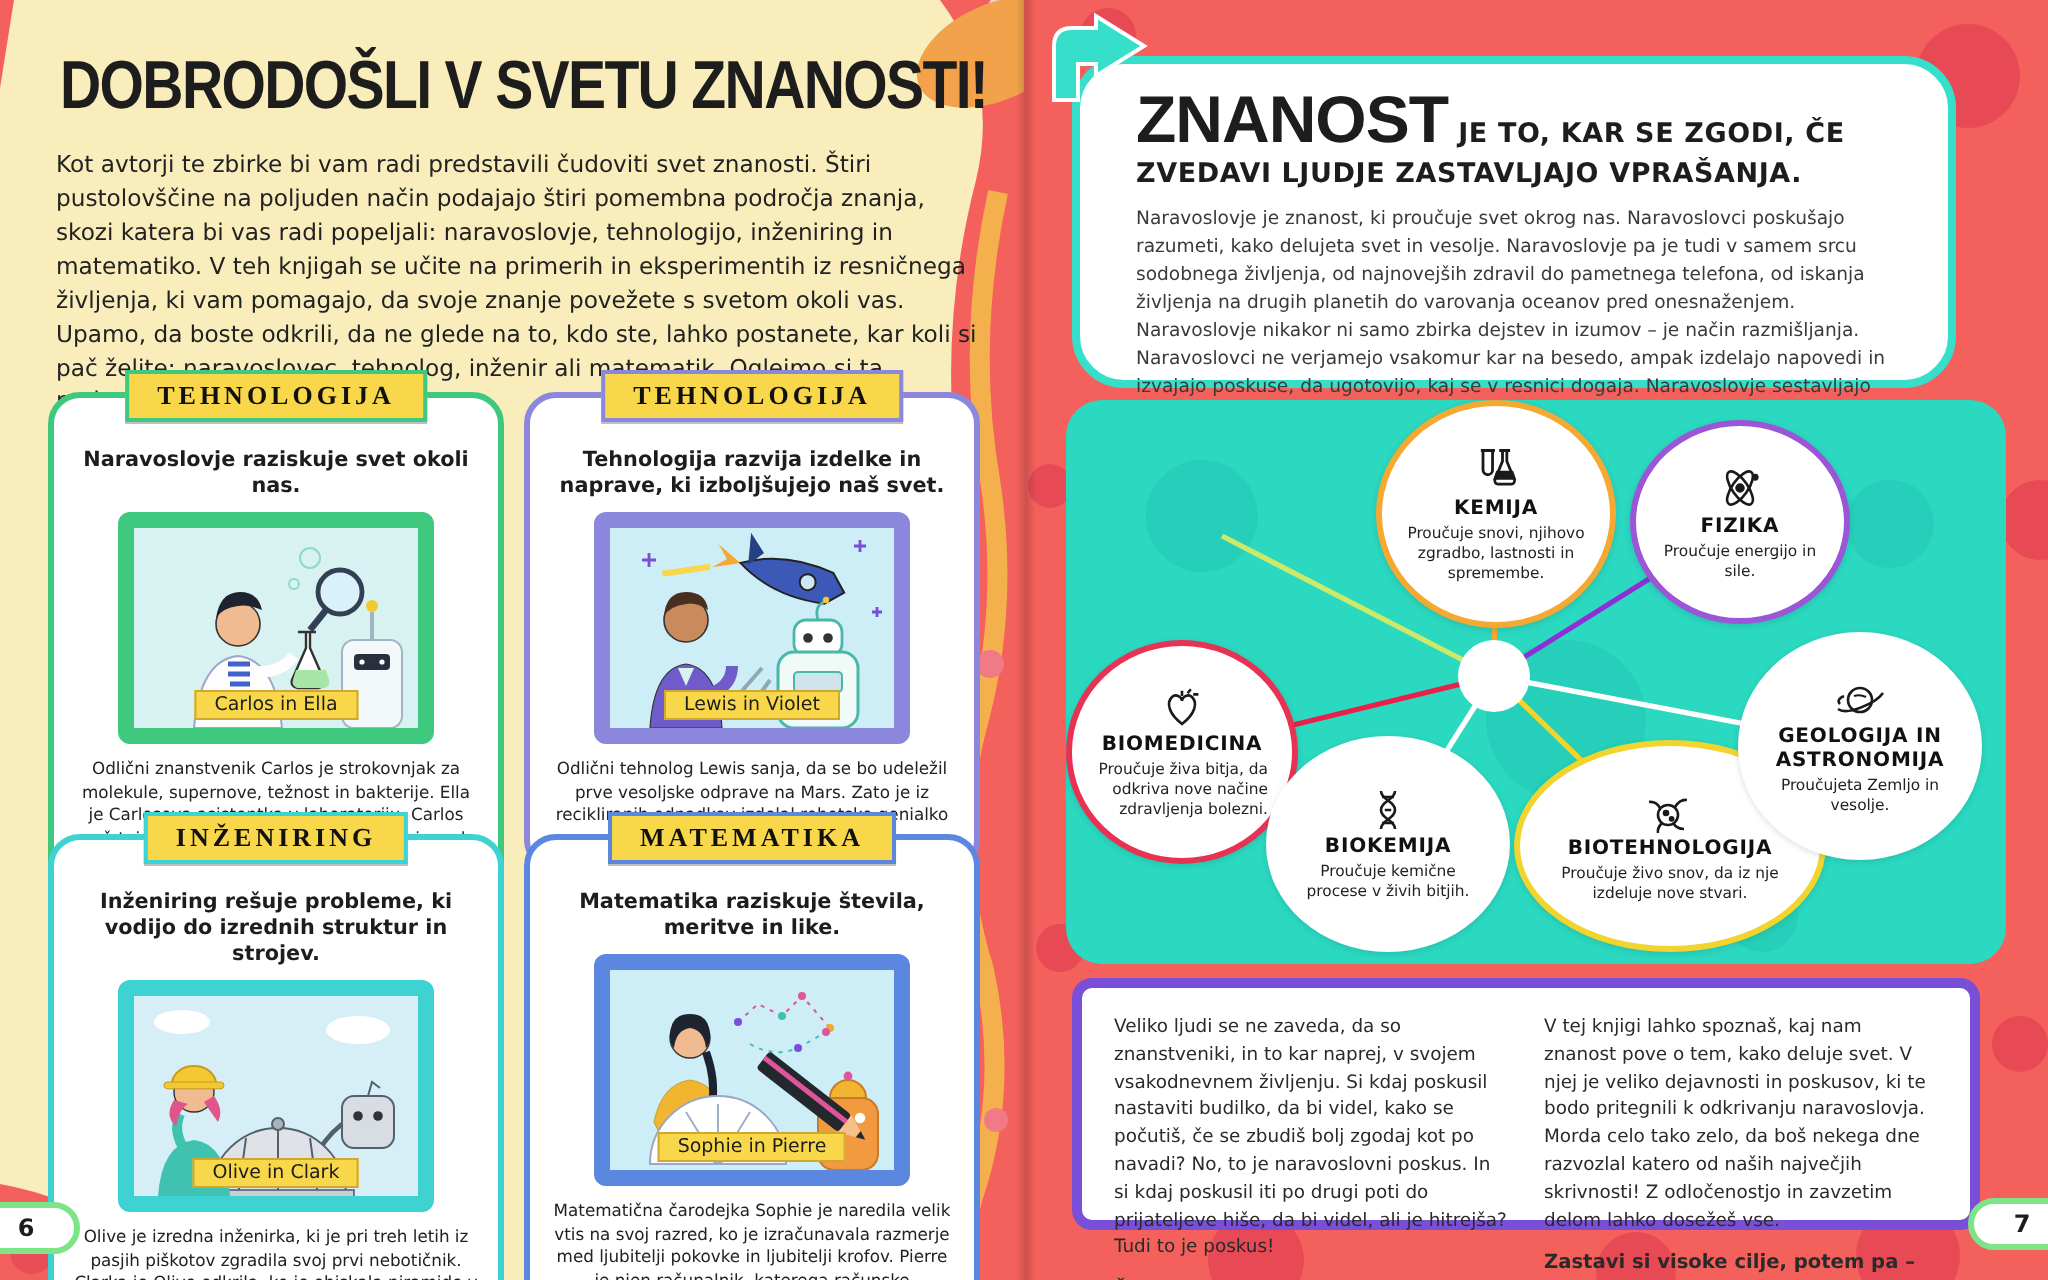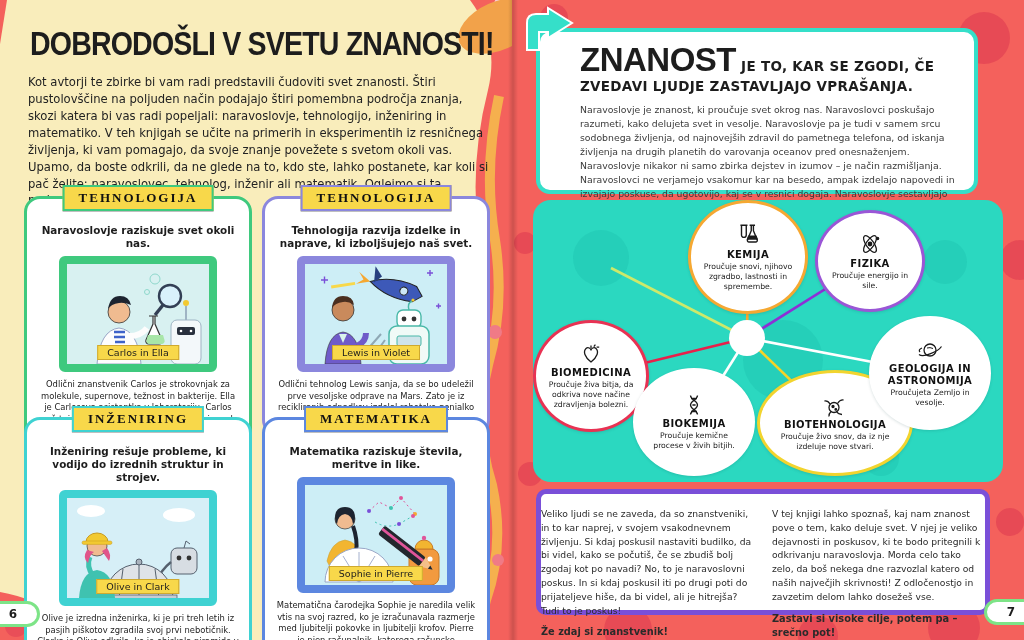--- a/index.html
+++ b/index.html
@@ -33,21 +33,21 @@
   .frame{position:relative;width:158px;margin:6px auto 0;border:8px solid #3fc26f;border-radius:6px;
          background:#cdeef6}
   .frame svg{display:block}
   .caption{position:absolute;left:50%;transform:translateX(-50%);bottom:4px;background:#f8d84a;
            border:1px solid #cfa92f;padding:1px 9px;font-size:9.5px;font-weight:normal;white-space:nowrap}
   .cdesc{margin-top:7px;font-size:8.4px;line-height:1.38;text-align:center;color:#222}
 
   
   .dot{position:absolute;border-radius:50%;background:#e74a55;z-index:0}
   .zbox{position:absolute;left:24px;top:28px;width:442px;height:166px;background:#fff;z-index:2;
-        border:4px solid #35dfc9;border-radius:14px;padding:12px 18px 10px 40px}
+        border:4px solid #35dfc9;border-radius:26px;padding:12px 18px 10px 28px}
   .zn-big{font-size:33px;font-weight:bold;letter-spacing:-.5px;line-height:.95;
           font-family:"Liberation Sans",sans-serif}
   .zn-rest{font-size:13.5px;font-weight:bold;letter-spacing:.3px}
   .zhead{line-height:1.25}
   .zintro{margin-top:7px;font-size:9.3px;line-height:1.5;color:#3a3a3a}
   .arrow-ic{position:absolute;left:8px;top:6px;z-index:3}
   .tealpanel{position:absolute;left:21px;top:200px;width:470px;height:282px;background:#2bd8c0;
              border-radius:18px;z-index:2;overflow:hidden}
   .bub{position:absolute;border-radius:50%;background:rgba(0,150,140,.13)}
   .links{position:absolute;left:0;top:0}
@@ -60,21 +60,21 @@
   .node .ds{font-size:7.7px;line-height:1.28;margin-top:2px;color:#222}
   .node svg{margin-bottom:1px}
   .n0{left:21px;top:16px;width:114px;height:104px}
   .n1{left:155px;top:0;width:120px;height:114px}
   .n2{left:282px;top:10px;width:110px;height:102px}
   .n3{left:0;top:120px;width:116px;height:112px}
   .n4{left:100px;top:168px;width:122px;height:108px}
   .n5{left:224px;top:170px;width:156px;height:106px}
   .n6{left:336px;top:116px;width:122px;height:114px}
   .fbox{position:absolute;left:24px;top:489px;width:454px;height:126px;background:#fff;z-index:2;
-        border:5px solid #7a4fd8;border-radius:10px;display:flex;gap:18px;padding:13px 0}
+        border:5px solid #7a4fd8;border-radius:10px;display:flex;gap:18px;padding:13px 16px}
   .fcol{flex:1;font-size:9.2px;line-height:1.5;color:#2a2a2a}
   .fbold{margin-top:8px;font-weight:bold;font-size:9.8px}
   .pill{position:absolute;z-index:10;width:54px;height:26px;background:#fff;border:3px solid #7de487;
         border-radius:14px;display:flex;align-items:center;justify-content:center;
         font-size:12px;font-weight:bold}
   .pill-l{left:-14px;top:601px}
   .pill-r{right:-14px;top:599px}
 </style>
 </head>
 <body>
@@ -287,21 +287,21 @@
         <svg width="26" height="26" viewBox="0 0 24 24" fill="none" stroke="#1a1a1a" stroke-width="1.2">
           <ellipse cx="12" cy="12" rx="9" ry="3.6" transform="rotate(55 12 12)"></ellipse>
           <ellipse cx="12" cy="12" rx="9" ry="3.6" transform="rotate(-55 12 12)"></ellipse>
           <circle cx="12" cy="12" r="1.6" fill="#1a1a1a"></circle>
             <circle cx="19" cy="7" r="1" fill="#1a1a1a"></circle>
         </svg>
         <div class="nm">Fizika</div>
         <div class="ds">Proučuje energijo in sile.</div>
       </div>
 
-      <div class="node n3" style="border-color: rgb(232, 50, 83);">
+      <div class="node n3" style="border-color: rgb(232, 50, 83); text-align: right;">
         <svg width="24" height="24" viewBox="0 0 24 24" fill="none" stroke="#1a1a1a" stroke-width="1.3">
           <path d="M12,20 C5.5,15 4,9.5 7,6.5 C9,4.6 12,6.5 12,8.5 C12,6.5 15,4.6 17,6.5 C20,9.5 18.5,15 12,20 Z"></path>
           <path d="M12,6 V3.4 M14.8,4.6 l1.6,-2 M17.6,5.2 h2.6"></path>
         </svg>
         <div class="nm">Biomedicina</div>
         <div class="ds">Proučuje živa bitja, da odkriva nove načine zdravljenja bolezni.</div>
       </div>
 
       <div class="node n4" style="border-color: rgb(255, 255, 255);">
         <svg width="24" height="24" viewBox="0 0 24 24" fill="none" stroke="#1a1a1a" stroke-width="1.3">

